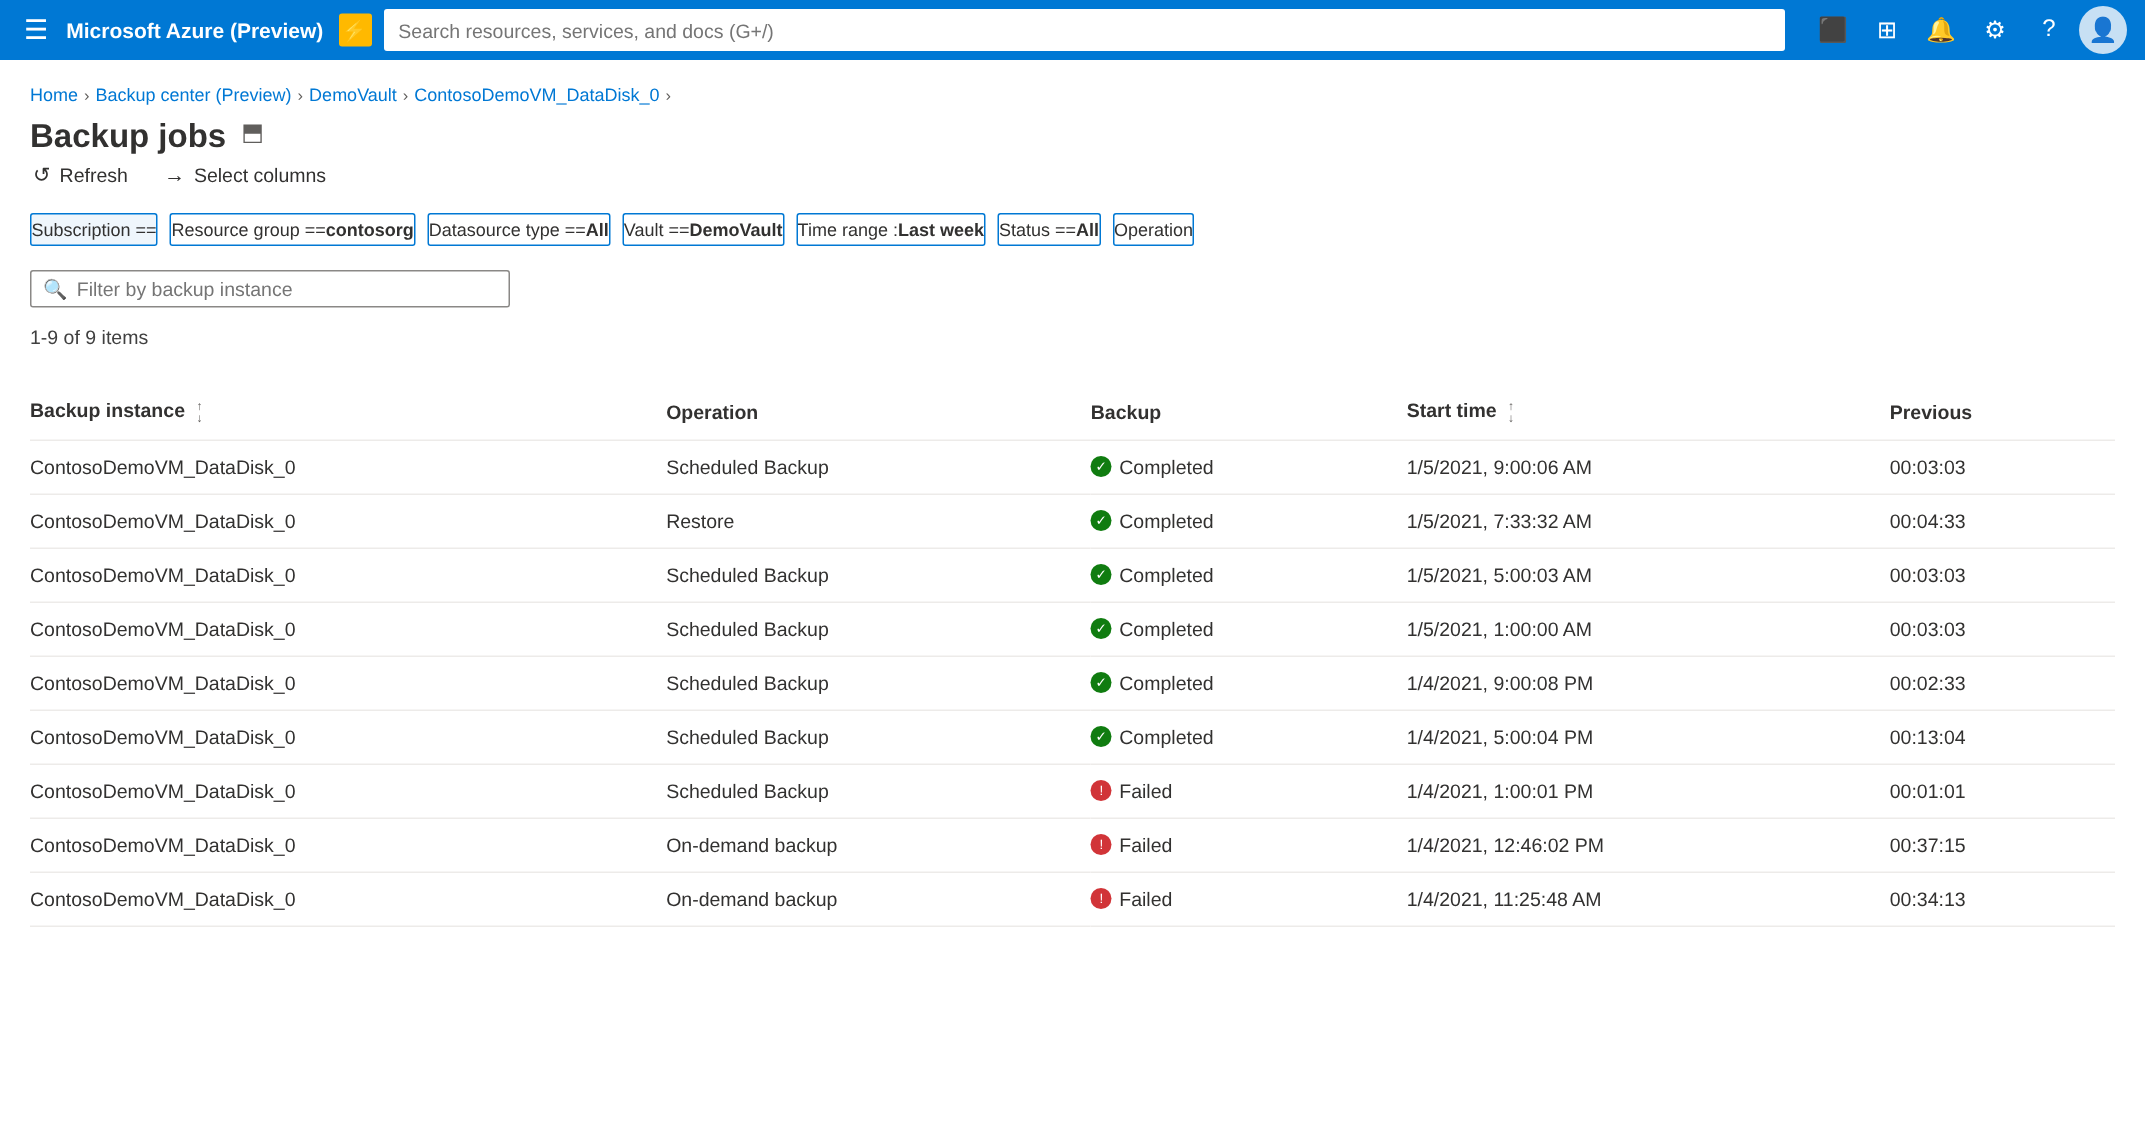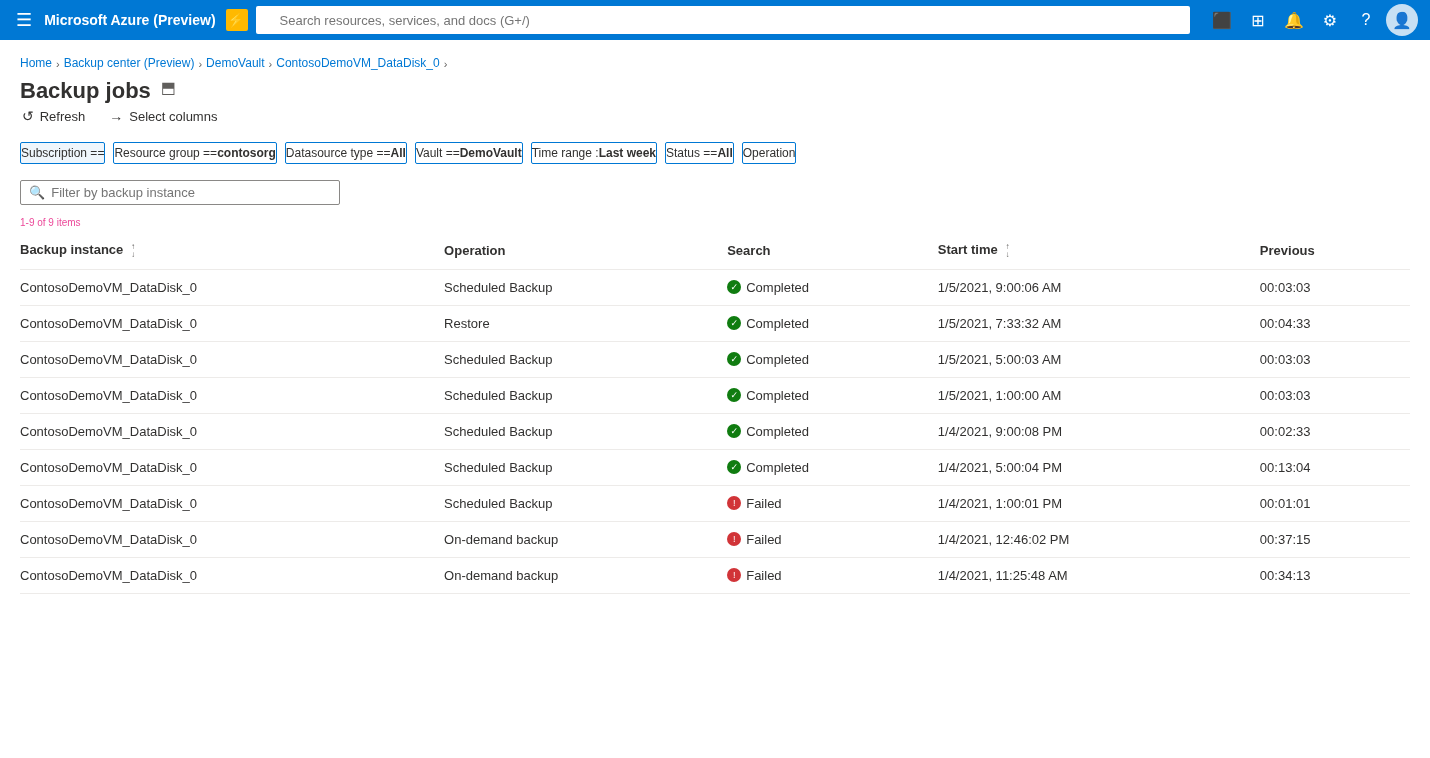--- a/index.html
+++ b/index.html
@@ -35,21 +35,21 @@
       align-items: center;
       justify-content: center;
       font-size: 14px;
       margin-left: 2px;
     }
     .topbar-search {
       flex: 1;
       height: 28px;
       border: none;
       border-radius: 2px;
-      padding: 0 24px;
+      padding: 0 10px;
       font-size: 13px;
       background: white;
       color: #605e5c;
       outline: none;
     }
     .topbar-icons {
       display: flex;
       align-items: center;
       gap: 4px;
       margin-left: 8px;
@@ -184,23 +184,23 @@
       outline: none;
       font-size: 13px;
       flex: 1;
       color: #605e5c;
       background: transparent;
     }
     .search-icon { color: #605e5c; font-size: 13px; }
 
     
     .items-count {
-      font-size: 10px;
-      color: #ec4899;
-      margin-bottom: 4px;
+      font-size: 13px;
+      color: #404040;
+      margin-bottom: 24px;
     }
 
     
     .data-table {
       width: 100%;
       border-collapse: collapse;
     }
     .data-table th {
       text-align: left;
       font-weight: 600;
@@ -398,21 +398,21 @@
     <thead>
       <tr>
         <th>
           Backup instance
           <span class="sort-icon">
             <span>↑</span>
               <span>↓</span>
           </span>
         </th>
         <th>Operation</th>
-        <th>Search</th>
+        <th>Backup</th>
         <th>
           Start time
           <span class="sort-icon">
             <span>↑</span>
               <span>↓</span>
           </span>
         </th>
         <th>Previous</th>
       </tr>
     </thead>

